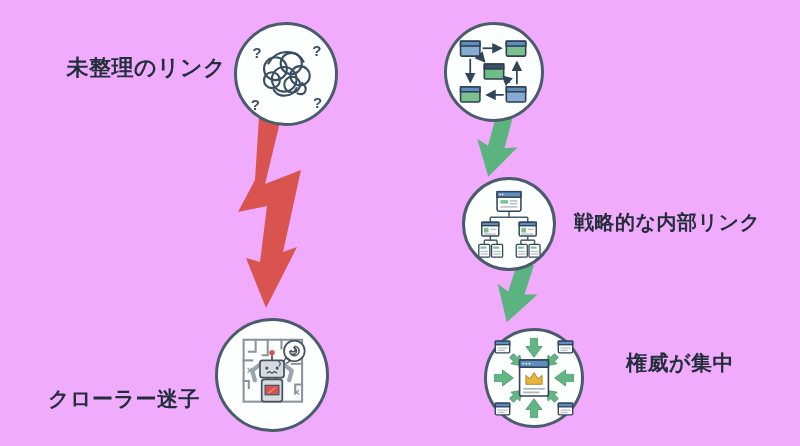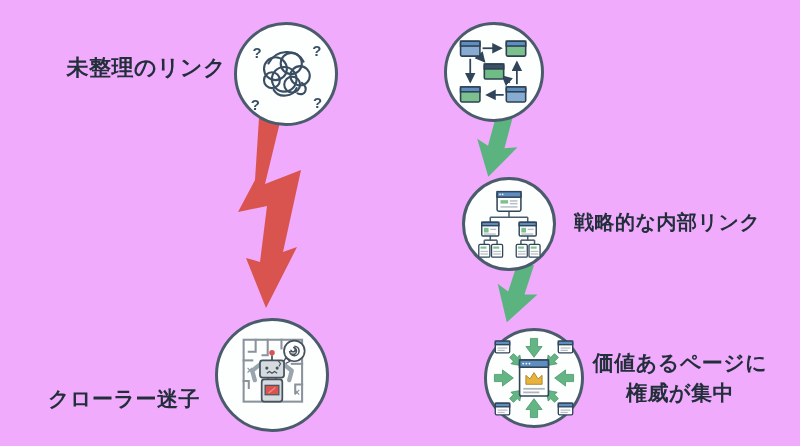--- a/index.html
+++ b/index.html
@@ -268,17 +268,16 @@
           <circle cx="41.5" cy="34" r="1" fill="#ffffff"></circle>
           <circle cx="45" cy="34" r="1" fill="#ffffff"></circle>
         <polygon points="41,57 41,47 45.5,51 50,44 54.5,51 59,47 59,57" fill="#e9b23d" stroke="#a8822a" stroke-width="1"></polygon>
         <rect x="38" y="61" width="24" height="2" fill="#aeb7bf"></rect>
         <rect x="38" y="65" width="18" height="2" fill="#aeb7bf"></rect>
       </g>
     </svg>
   </div>
 
   <div class="label center-align two-line" style="left:590px;top:348px;width:180px;">
-    <span>価値あるページに</span>
     <span>権威が集中</span>
   </div>
 
 </div>
 
 </body></html>

